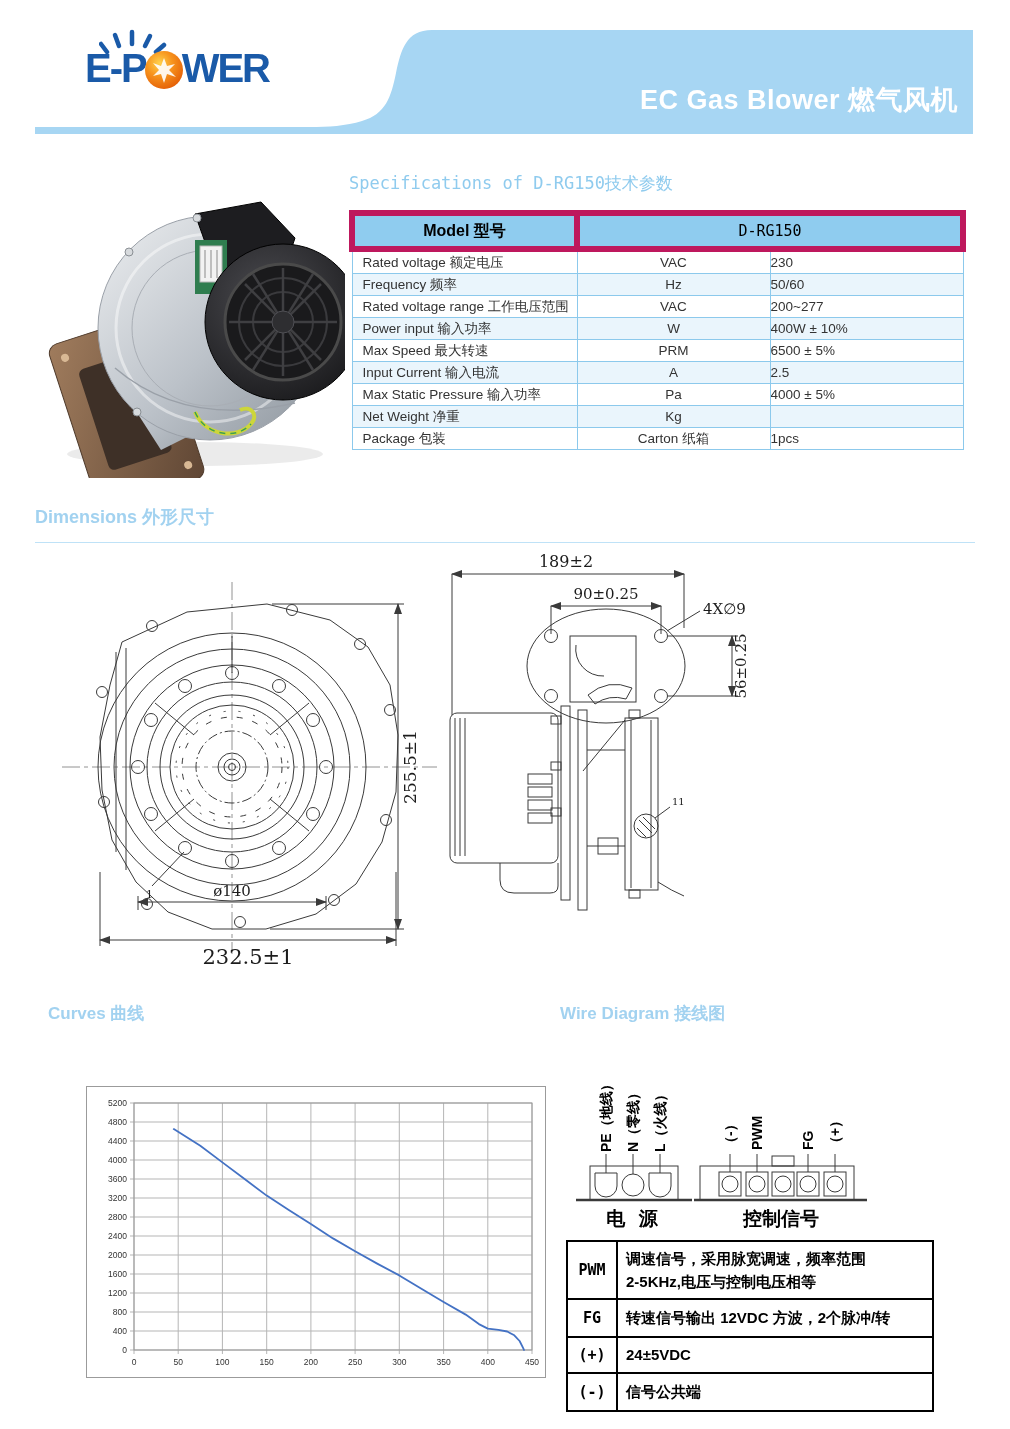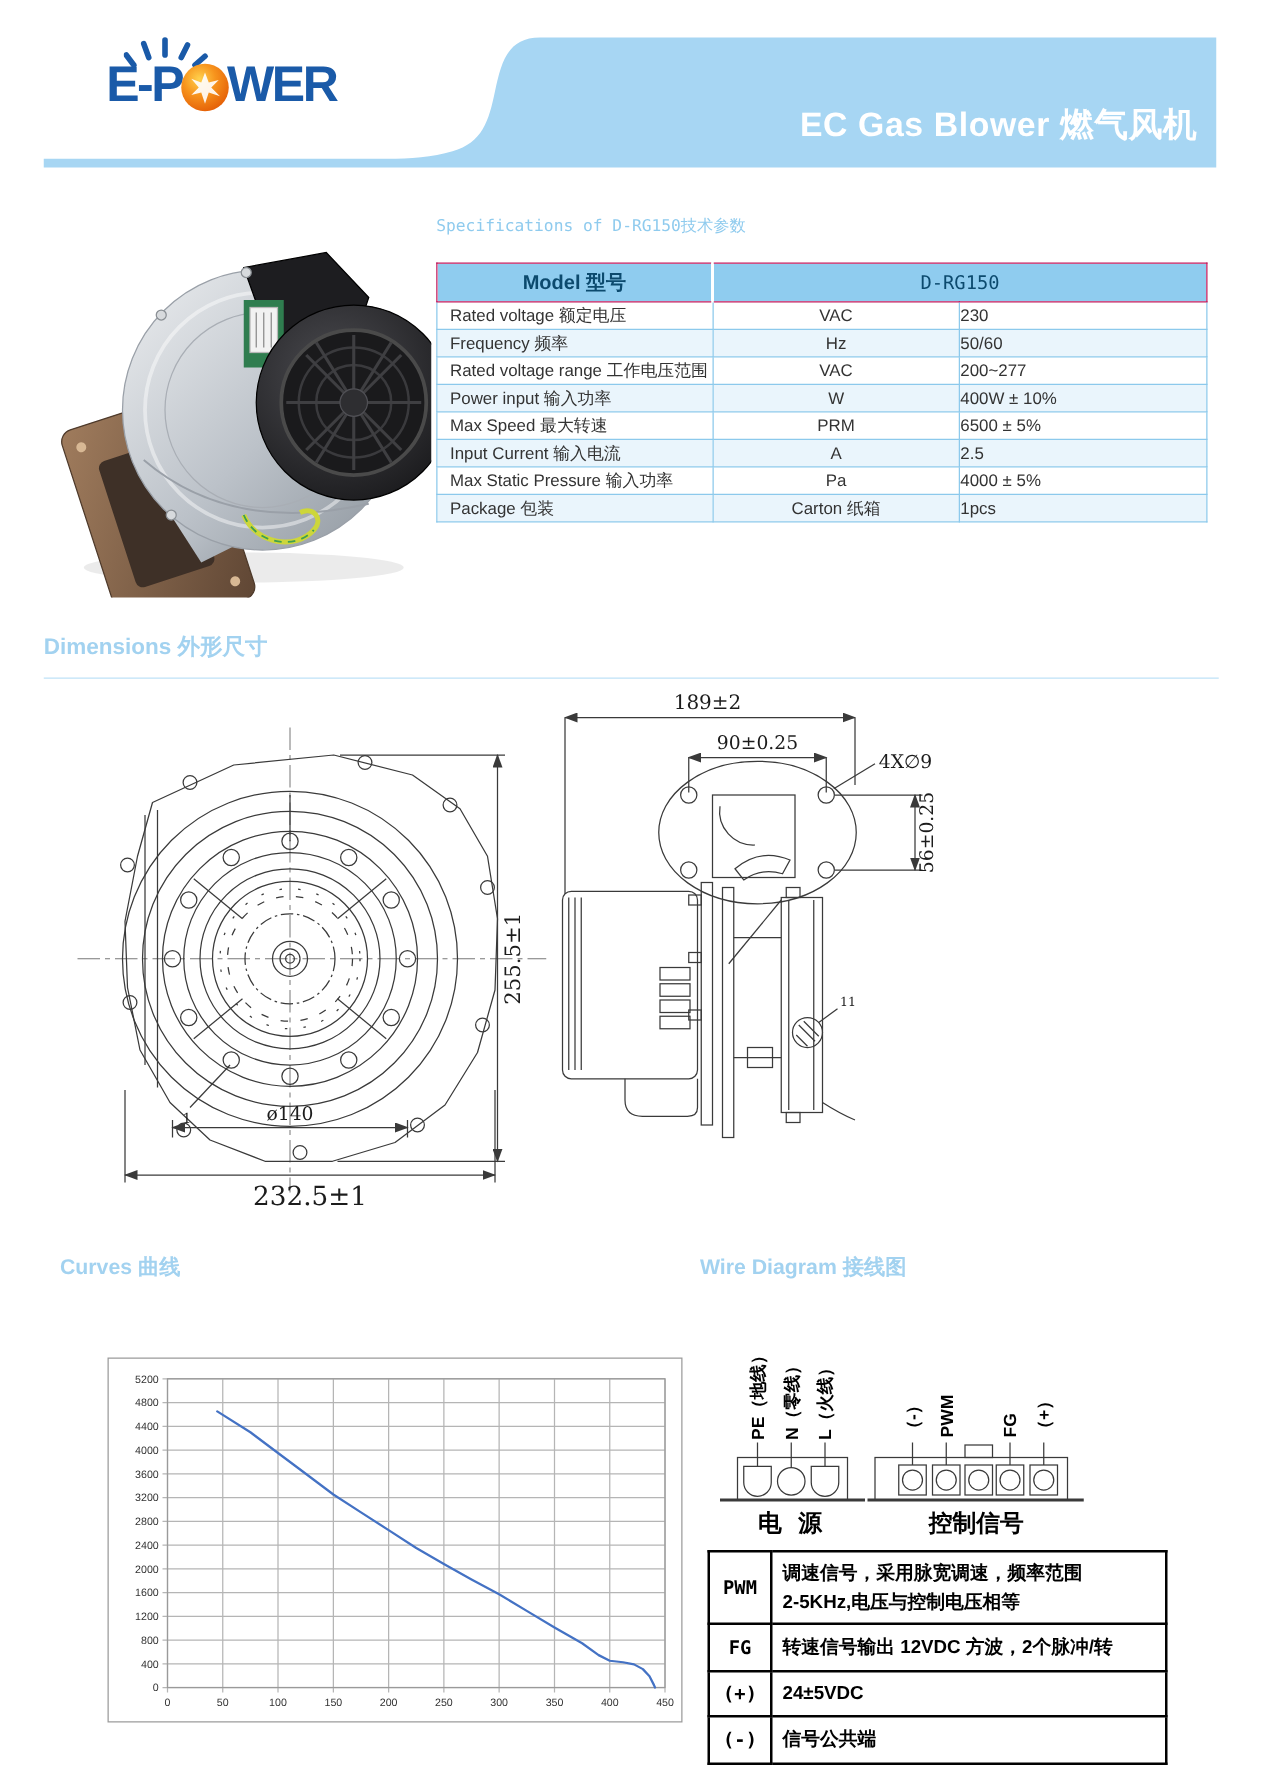--- a/index.html
+++ b/index.html
@@ -10,29 +10,29 @@
   
   .banner-svg{left:0;top:0;}
   .banner-title{right:52px;top:66px;font-size:27px;font-weight:bold;color:#fff;letter-spacing:.5px;margin-top:16px;}
   .logo{left:85px;top:28px;width:250px;height:95px;}
   .logo-row{display:flex;align-items:center;margin-top:20px;}
   .logo-txt{font-size:40px;font-weight:800;color:#1a5aa8;letter-spacing:-2px;line-height:1;}
   .logo-ball{width:40px;height:40px;margin:0 -2px;position:relative;top:2px;}
 
   
   .spec-title{left:349px;top:172px;font-family:"DejaVu Sans Mono",monospace;
-              font-size:13px;color:#8fcbee;}
+              font-size:17px;color:#8fcbee;}
   .spec-table{left:349px;top:210px;width:617px;border-collapse:collapse;table-layout:fixed;
               font-size:13.5px;color:#333;}
   .spec-table th,.spec-table td{border:1px solid #8cc9ec;padding:0 0 0 0;height:21px;
               overflow:hidden;white-space:nowrap;}
   .spec-table .c1{width:219px;text-align:left;padding-left:10px;}
   .spec-table .c2{width:95px;text-align:center;}
   .spec-table .c3{width:303px;text-align:left;}
-  .spec-table thead th{background:#8fccef;color:#0c4a6e;height:30px;border:1px solid #be185d;}
+  .spec-table thead th{background:#8fccef;color:#000000;height:30px;border:6px solid #be185d;}
   .spec-table thead .c1{font-size:16px;font-weight:bold;text-align:center;padding-left:0;
               border-right:2px solid #fff;}
   .spec-table thead .c23{font-family:"DejaVu Sans Mono",monospace;font-size:15px;font-weight:normal;}
   .spec-table tbody tr:nth-child(even) td{background:#eaf5fc;}
 
   
   .sec-head{font-size:18px;font-weight:bold;color:#a2d2f0;}
   .dim-head{left:35px;top:505px;}
   .dim-rule{left:35px;top:542px;width:940px;height:0;border-top:1px solid #bfe2f7;}
   .curves-head{left:48px;top:1002px;font-size:17px;}
@@ -190,20 +190,25 @@
           <td class="c1">Input Current 输入电流</td>
           <td class="c2">A</td>
           <td class="c3">2.5</td>
         </tr>
       <tr>
           <td class="c1">Max Static Pressure 输入功率</td>
           <td class="c2">Pa</td>
           <td class="c3">4000 ± 5%</td>
         </tr>
       <tr>
+          <td class="c1">Net Weight 净重</td>
+          <td class="c2">Kg</td>
+          <td class="c3"></td>
+        </tr>
+      <tr>
           <td class="c1">Package 包装</td>
           <td class="c2">Carton 纸箱</td>
           <td class="c3">1pcs</td>
         </tr>
     </tbody>
   </table>
 
   <div class="abs sec-head dim-head">Dimensions 外形尺寸</div>
   <div class="abs dim-rule"></div>
 

